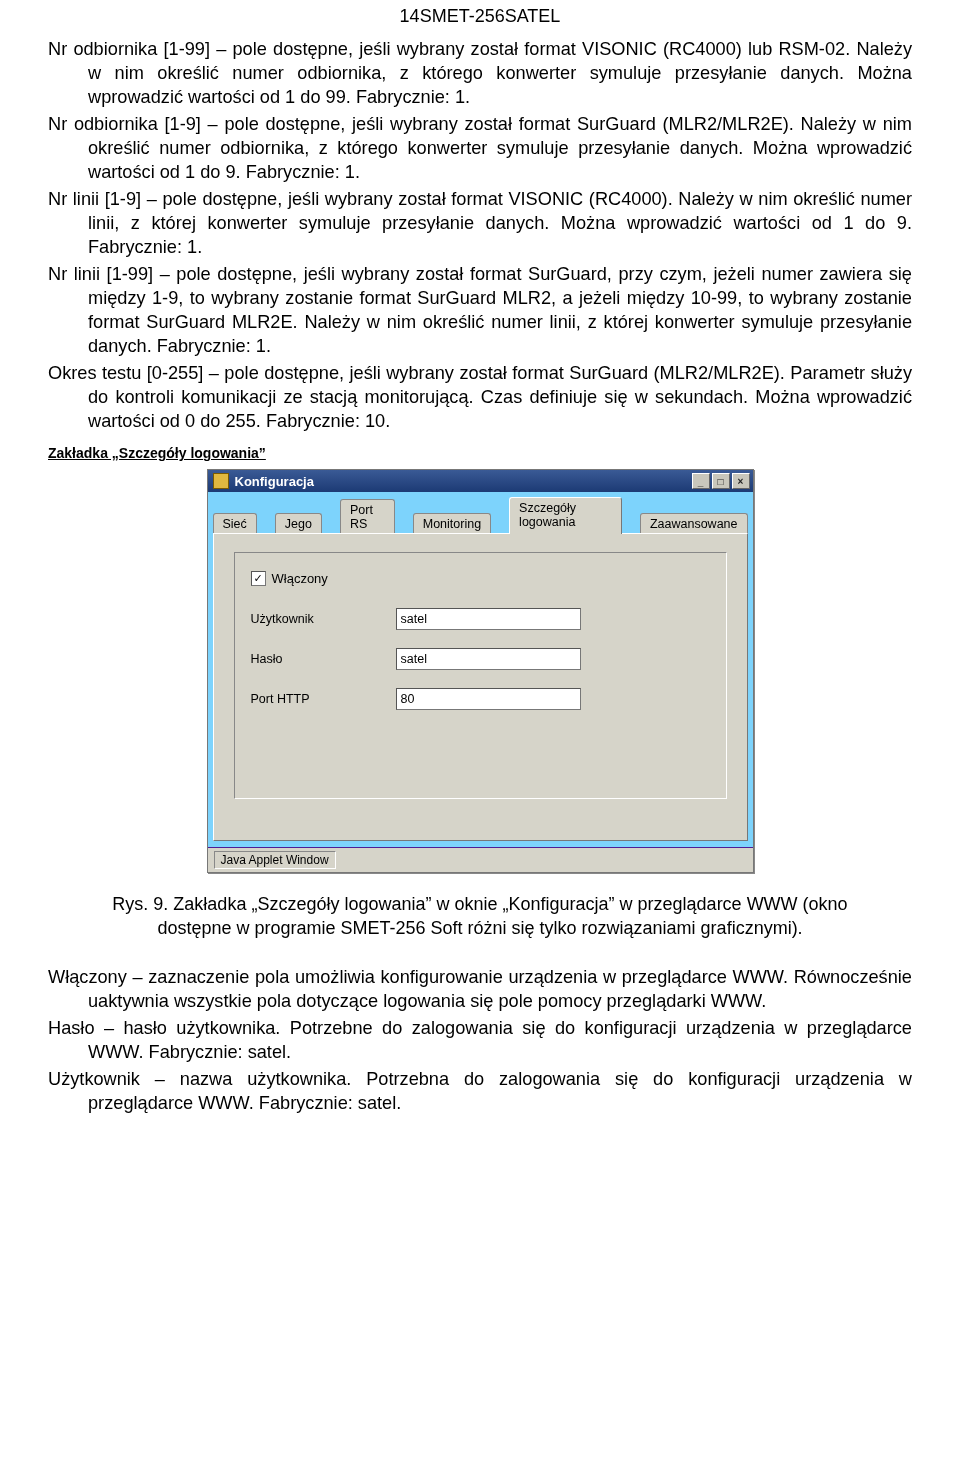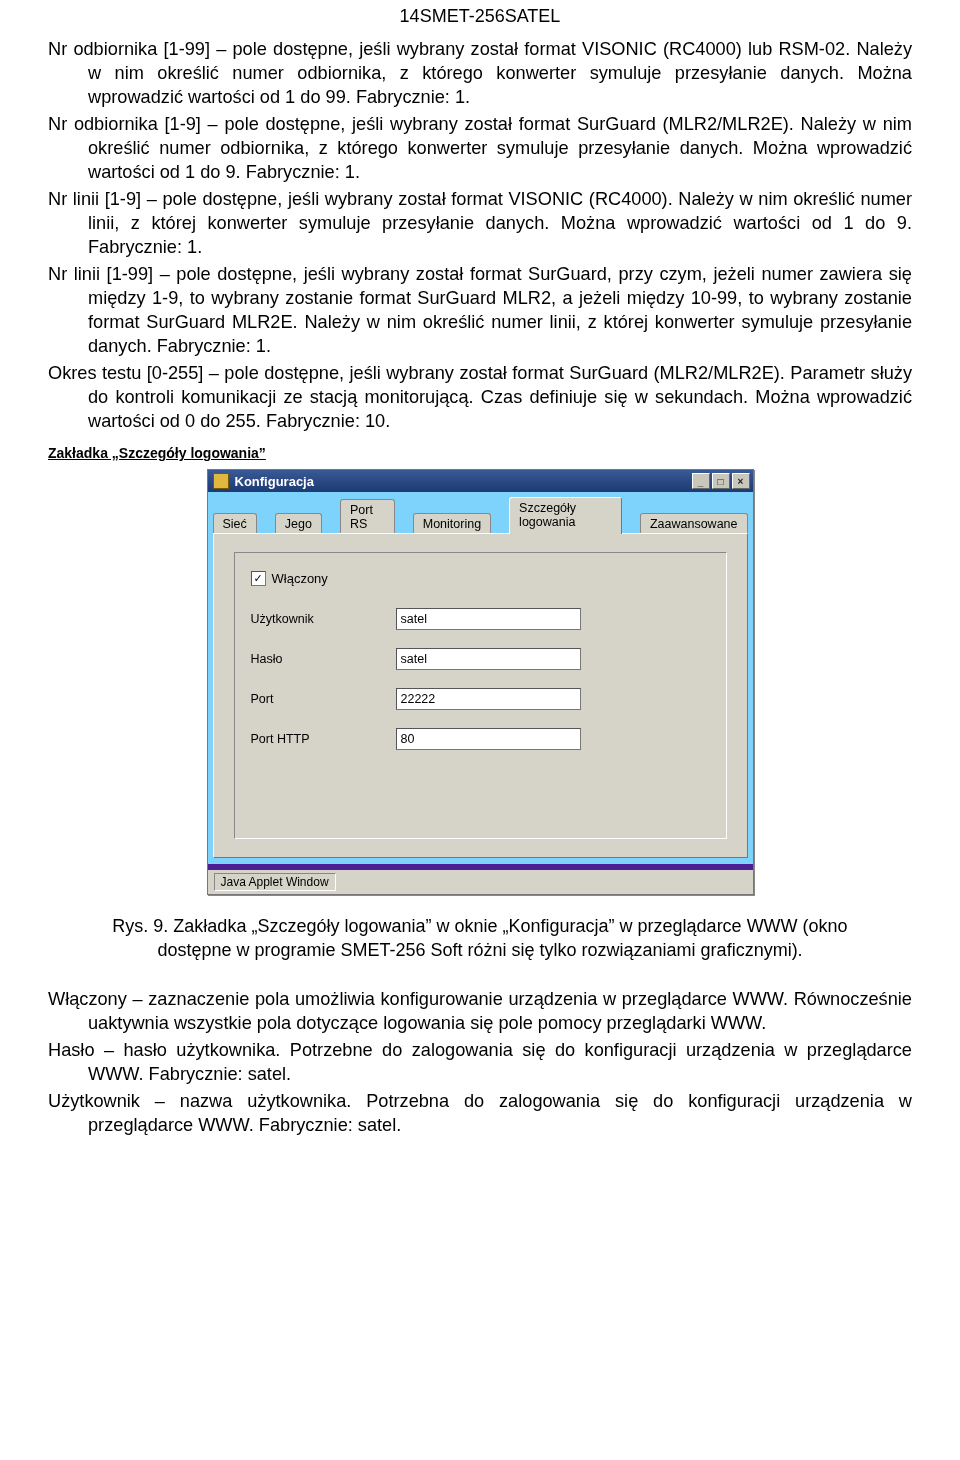--- a/index.html
+++ b/index.html
@@ -149,21 +149,21 @@
   .cb {
     width: 13px; height: 13px;
     background: #fff;
     border: 1px solid #777;
     border-top-color: #555; border-left-color: #555;
     margin-right: 6px;
     display: flex; align-items: center; justify-content: center;
     font-size: 11px; line-height: 1;
   }
   .statusbar {
-    border-top: 6px solid #4c1d95;
+    border-top: 1px solid #4c1d95;
     background: #d6d4c9;
     padding: 3px 6px;
     font-size: 12px;
     display: flex;
     align-items: center;
   }
   .status-cell {
     border: 1px solid #888;
     border-right-color: #fff;
     border-bottom-color: #fff;
@@ -224,24 +224,20 @@
           </div>
           <div class="row">
             <label class="lab">Użytkownik</label>
             <input class="txt" value="satel" style="">
           </div>
           <div class="row">
             <label class="lab">Hasło</label>
             <input class="txt" value="satel" style="">
           </div>
           <div class="row">
-            <label class="lab">Port</label>
-            <input class="txt" value="22222" style="">
-          </div>
-          <div class="row">
             <label class="lab">Port HTTP</label>
             <input class="txt" value="80" style="">
           </div>
         </div>
       </div>
       <div class="statusbar">
         <div class="status-cell">Java Applet Window</div>
       </div>
     </div>
   </div>

